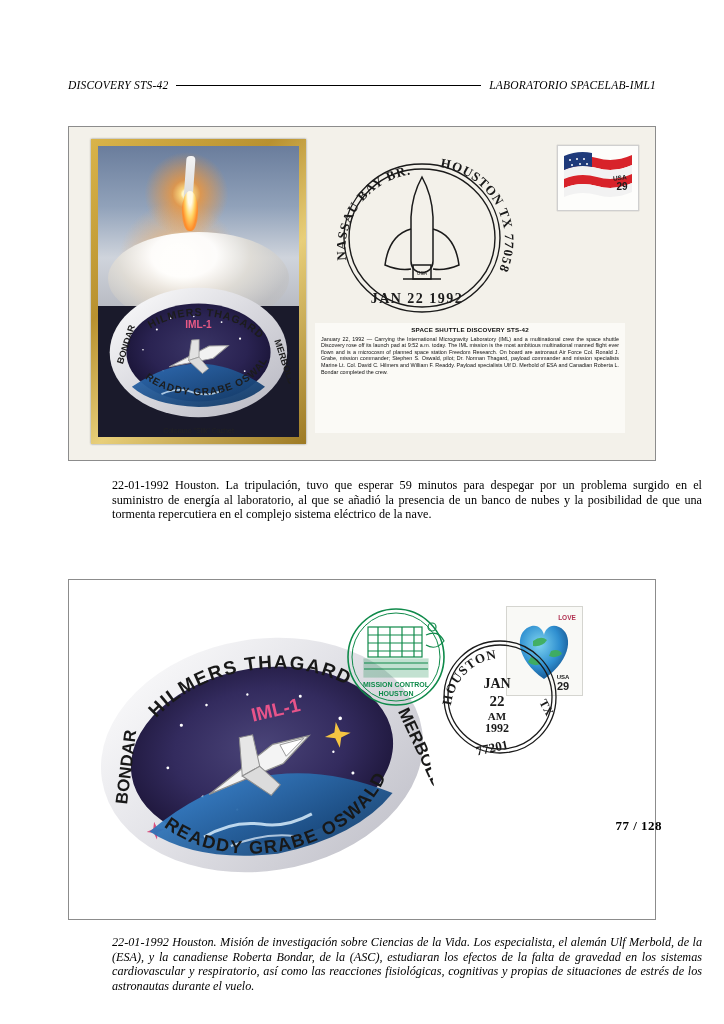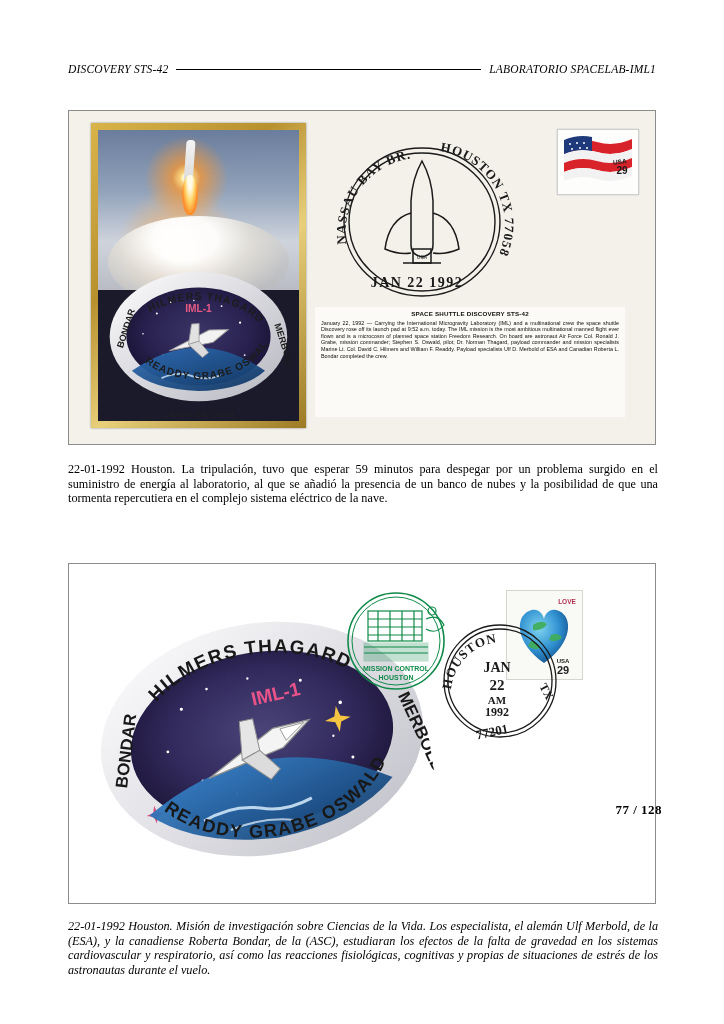--- a/index.html
+++ b/index.html
@@ -10,21 +10,21 @@
     width: 724px;
     height: 1024px;
     background: #ffffff;
     font-family: "Liberation Serif", serif;
     color: #000000;
     position: relative;
     overflow: hidden;
   }
   .page {
     position: absolute;
-    left: 0; top: 0;
+    left: 0; top: 16px;
     width: 724px;
     height: 836px;
   }
 
   
   .header {
     position: absolute;
     left: 68px;
     top: 58px;
     width: 588px;
@@ -69,20 +69,21 @@
     width: 588px;
     height: 341px;
   }
 
   .caption {
     position: absolute;
     font-size: 12.2px;
     line-height: 14.6px;
     text-align: justify;
     text-justify: inter-word;
+    margin-left: 44px;
   }
   #caption-1 {
     left: 68px;
     top: 462px;
     width: 590px;
   }
   #caption-2 {
     left: 68px;
     top: 919px;
     width: 590px;

